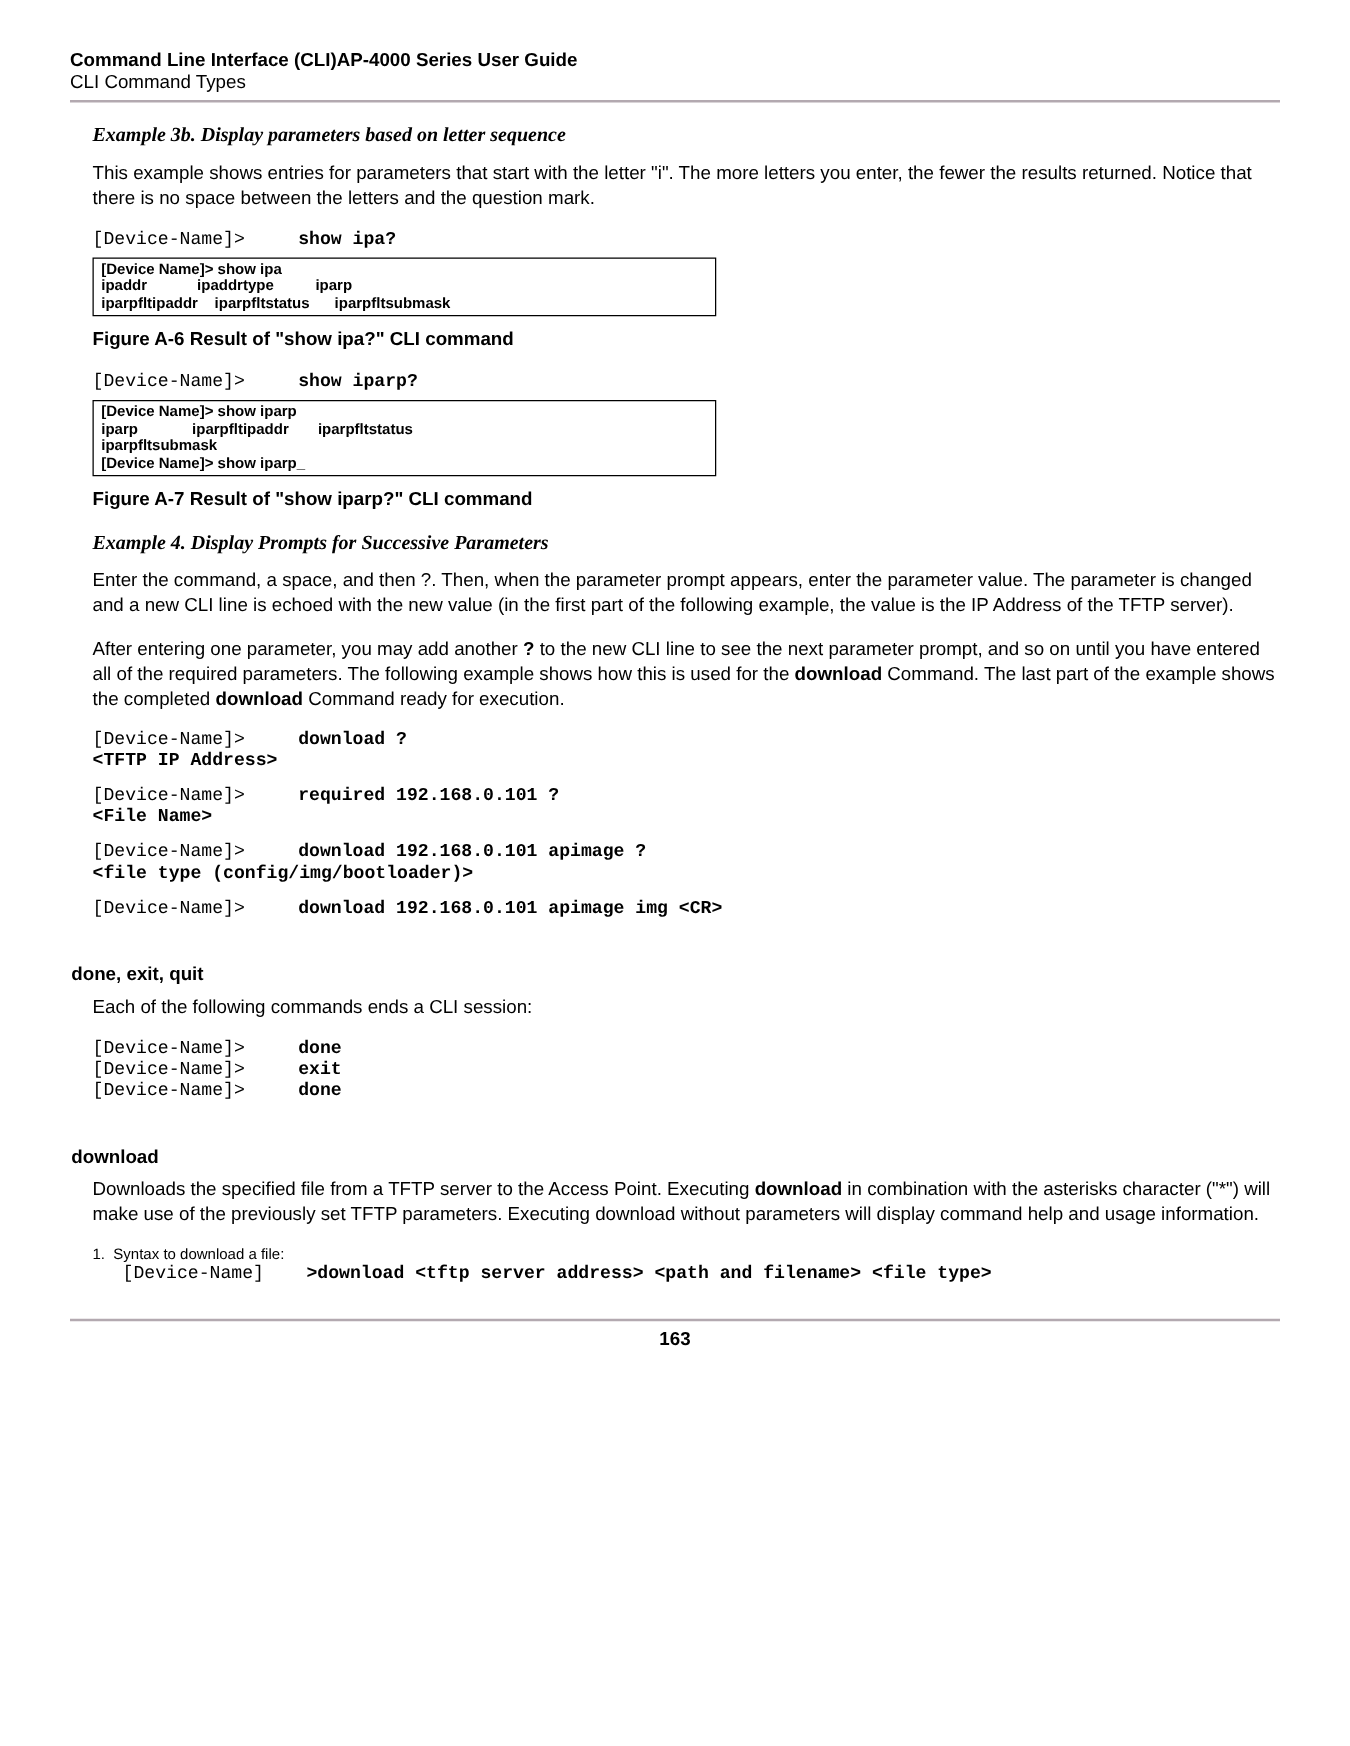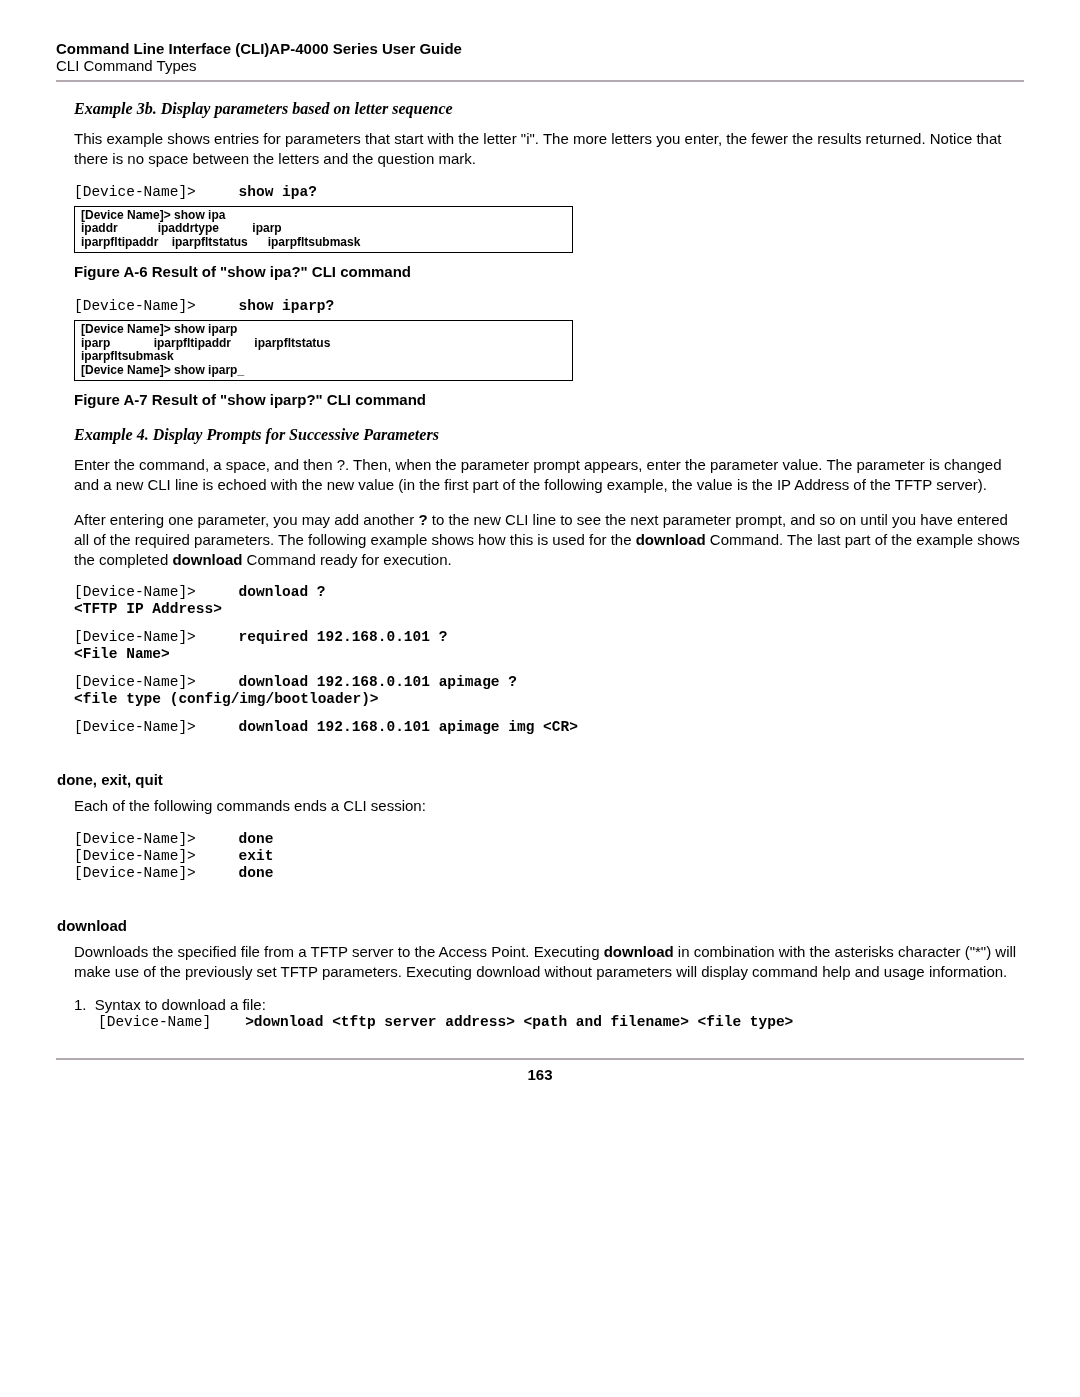--- a/index.html
+++ b/index.html
@@ -132,18 +132,18 @@
 <div class="indent">
   <p style="margin-top:4px">Each of the following commands ends a CLI session:</p>
   <div class="cli-line"><span>[Device-Name]&gt;</span> <span class="mono-bold">done</span></div>
   <div class="cli-line"><span>[Device-Name]&gt;</span> <span class="mono-bold">exit</span></div>
   <div class="cli-line"><span>[Device-Name]&gt;</span> <span class="mono-bold">done</span></div>
 </div>
 
 <div class="section-bold">download</div>
 <div class="indent">
   <p style="margin-top:4px"><span>Downloads the specified file from a TFTP server to the Access Point. Executing </span><b>download</b><span> in combination with the asterisks character ("*") will make use of the previously set TFTP parameters. Executing download without parameters will display command help and usage information.</span></p>
-  <div style="font-size:15px">1.&nbsp;&nbsp;<span>Syntax to download a file:</span></div>
+  <div style="font-size:12px">1.&nbsp;&nbsp;<span>Syntax to download a file:</span></div>
   <div class="cli-line" style="margin-left:24px"><span>[Device-Name]</span><span class="mono-bold">&gt;download &lt;tftp server address&gt; &lt;path and filename&gt; &lt;file type&gt;</span></div>
 </div>
 
 <hr class="bottomline">
 <div class="pagenum">163</div>
 
 </body></html>

